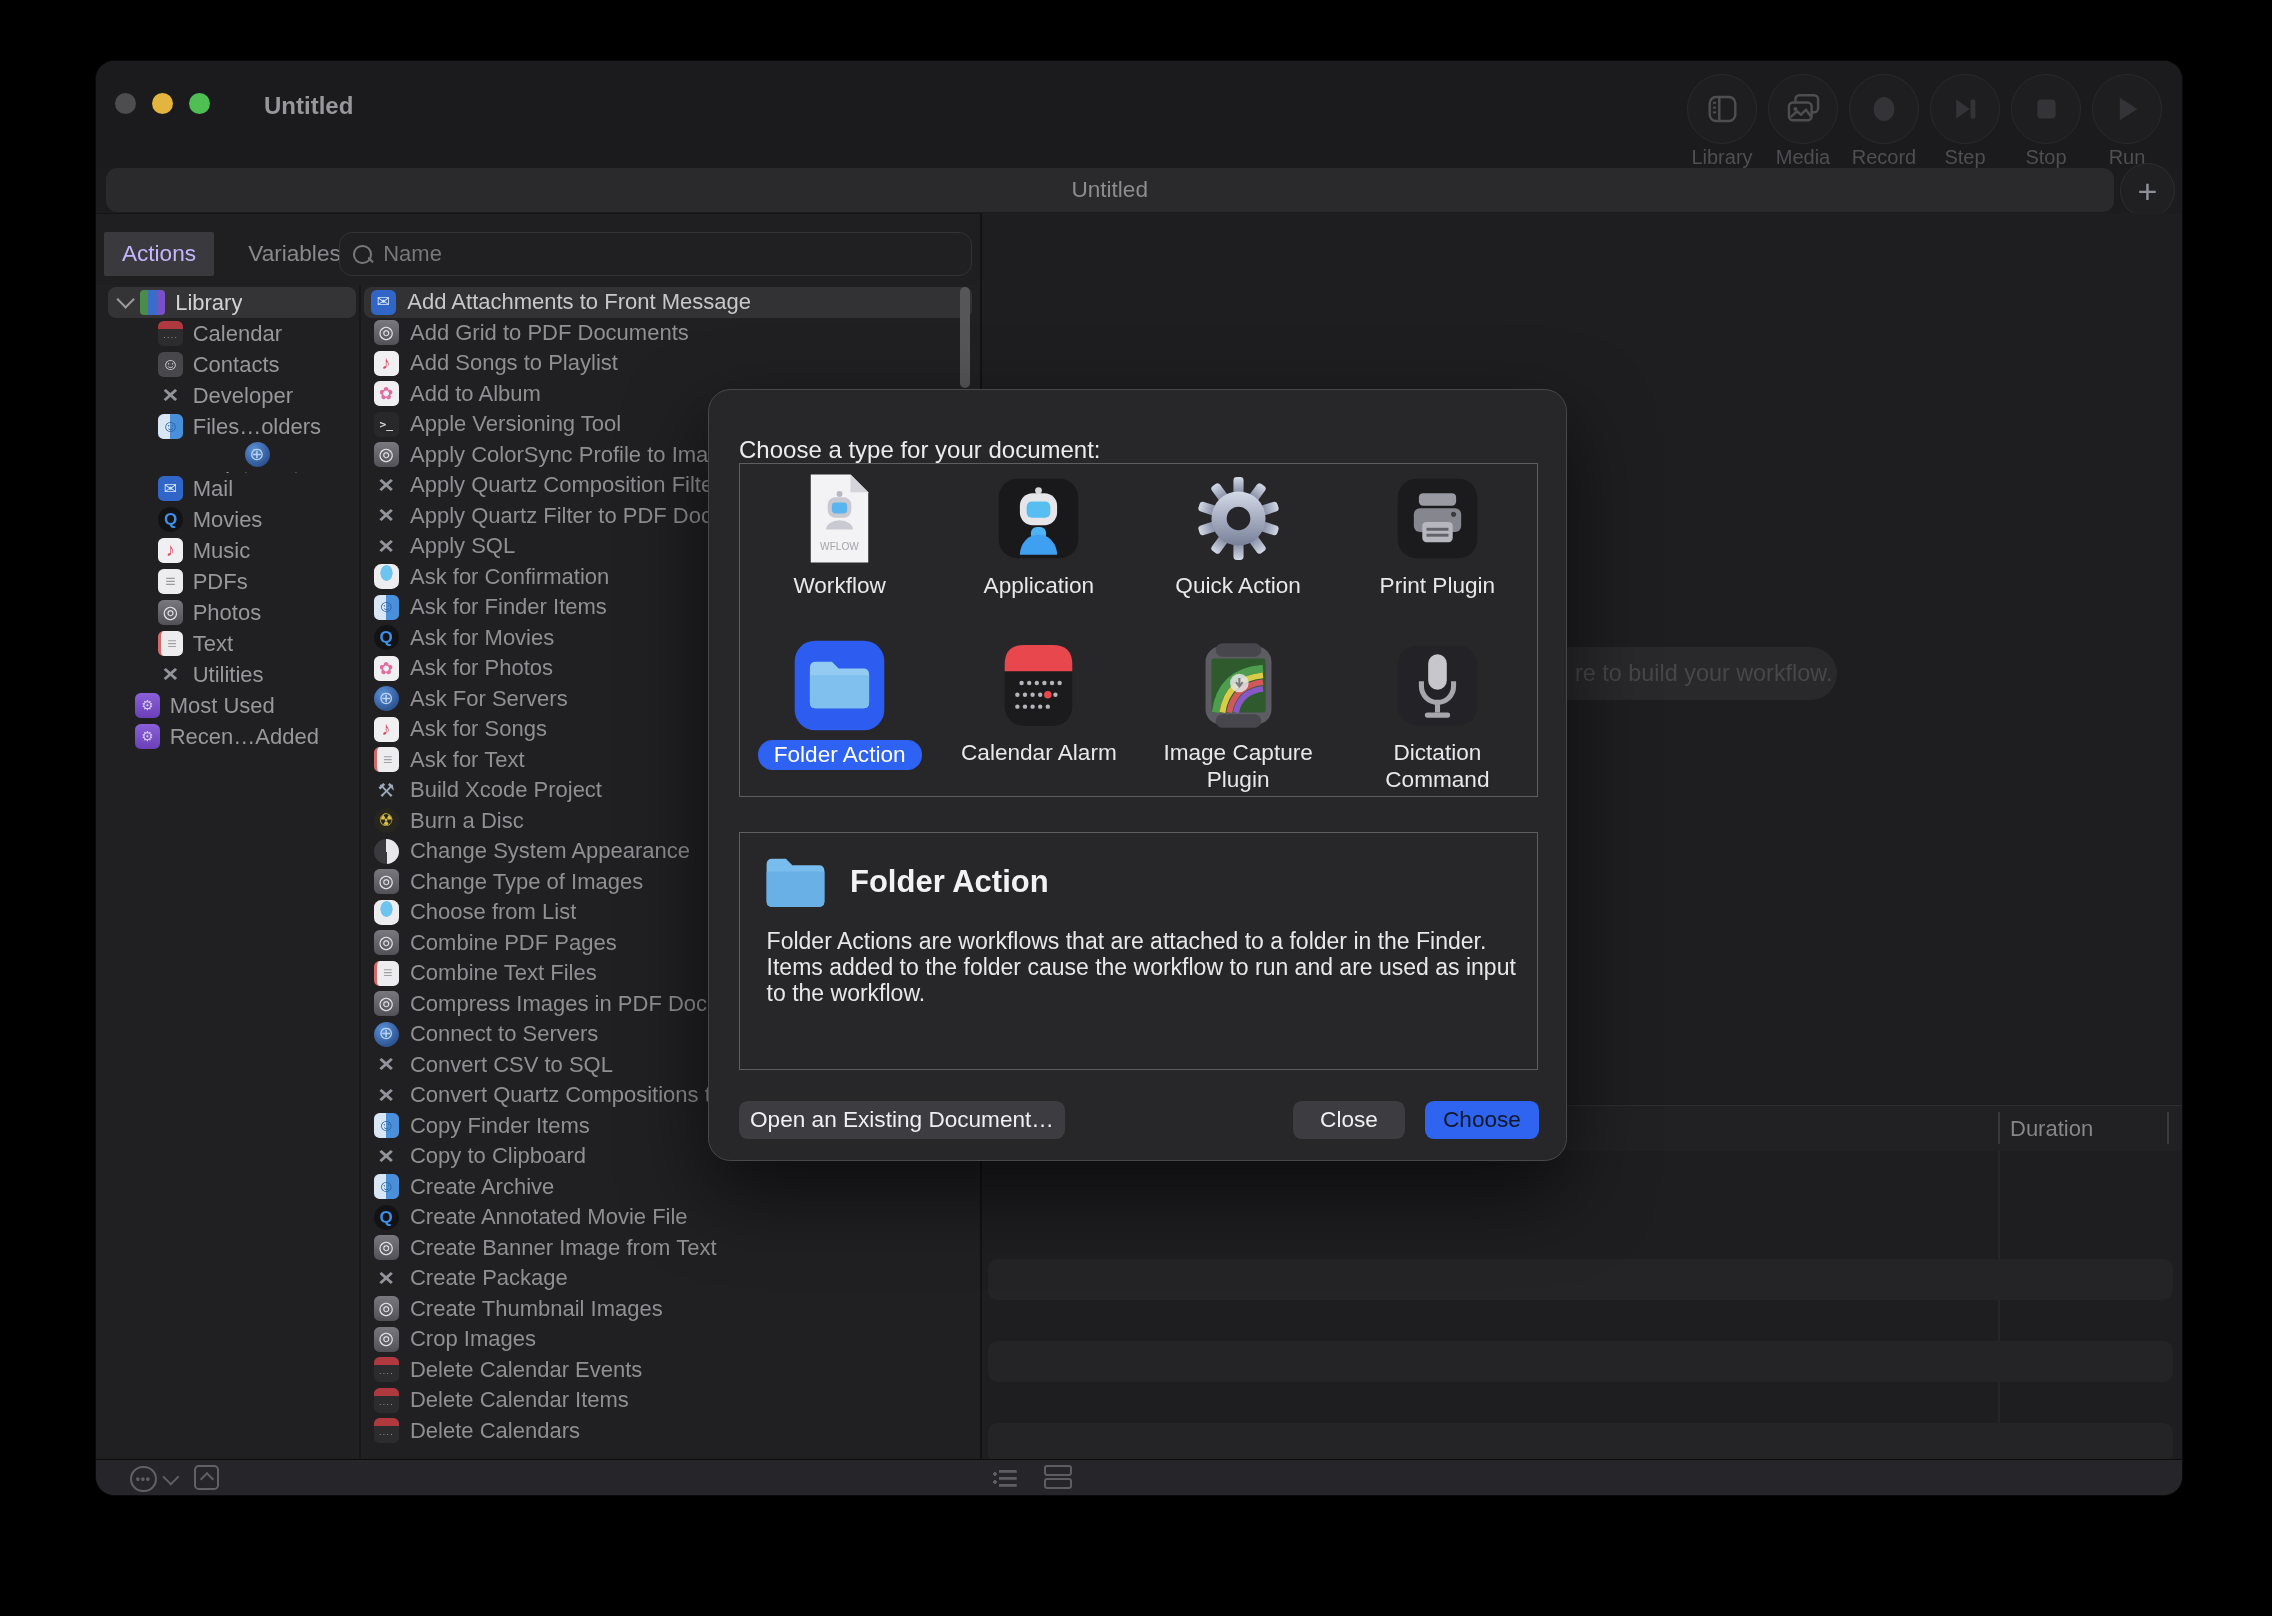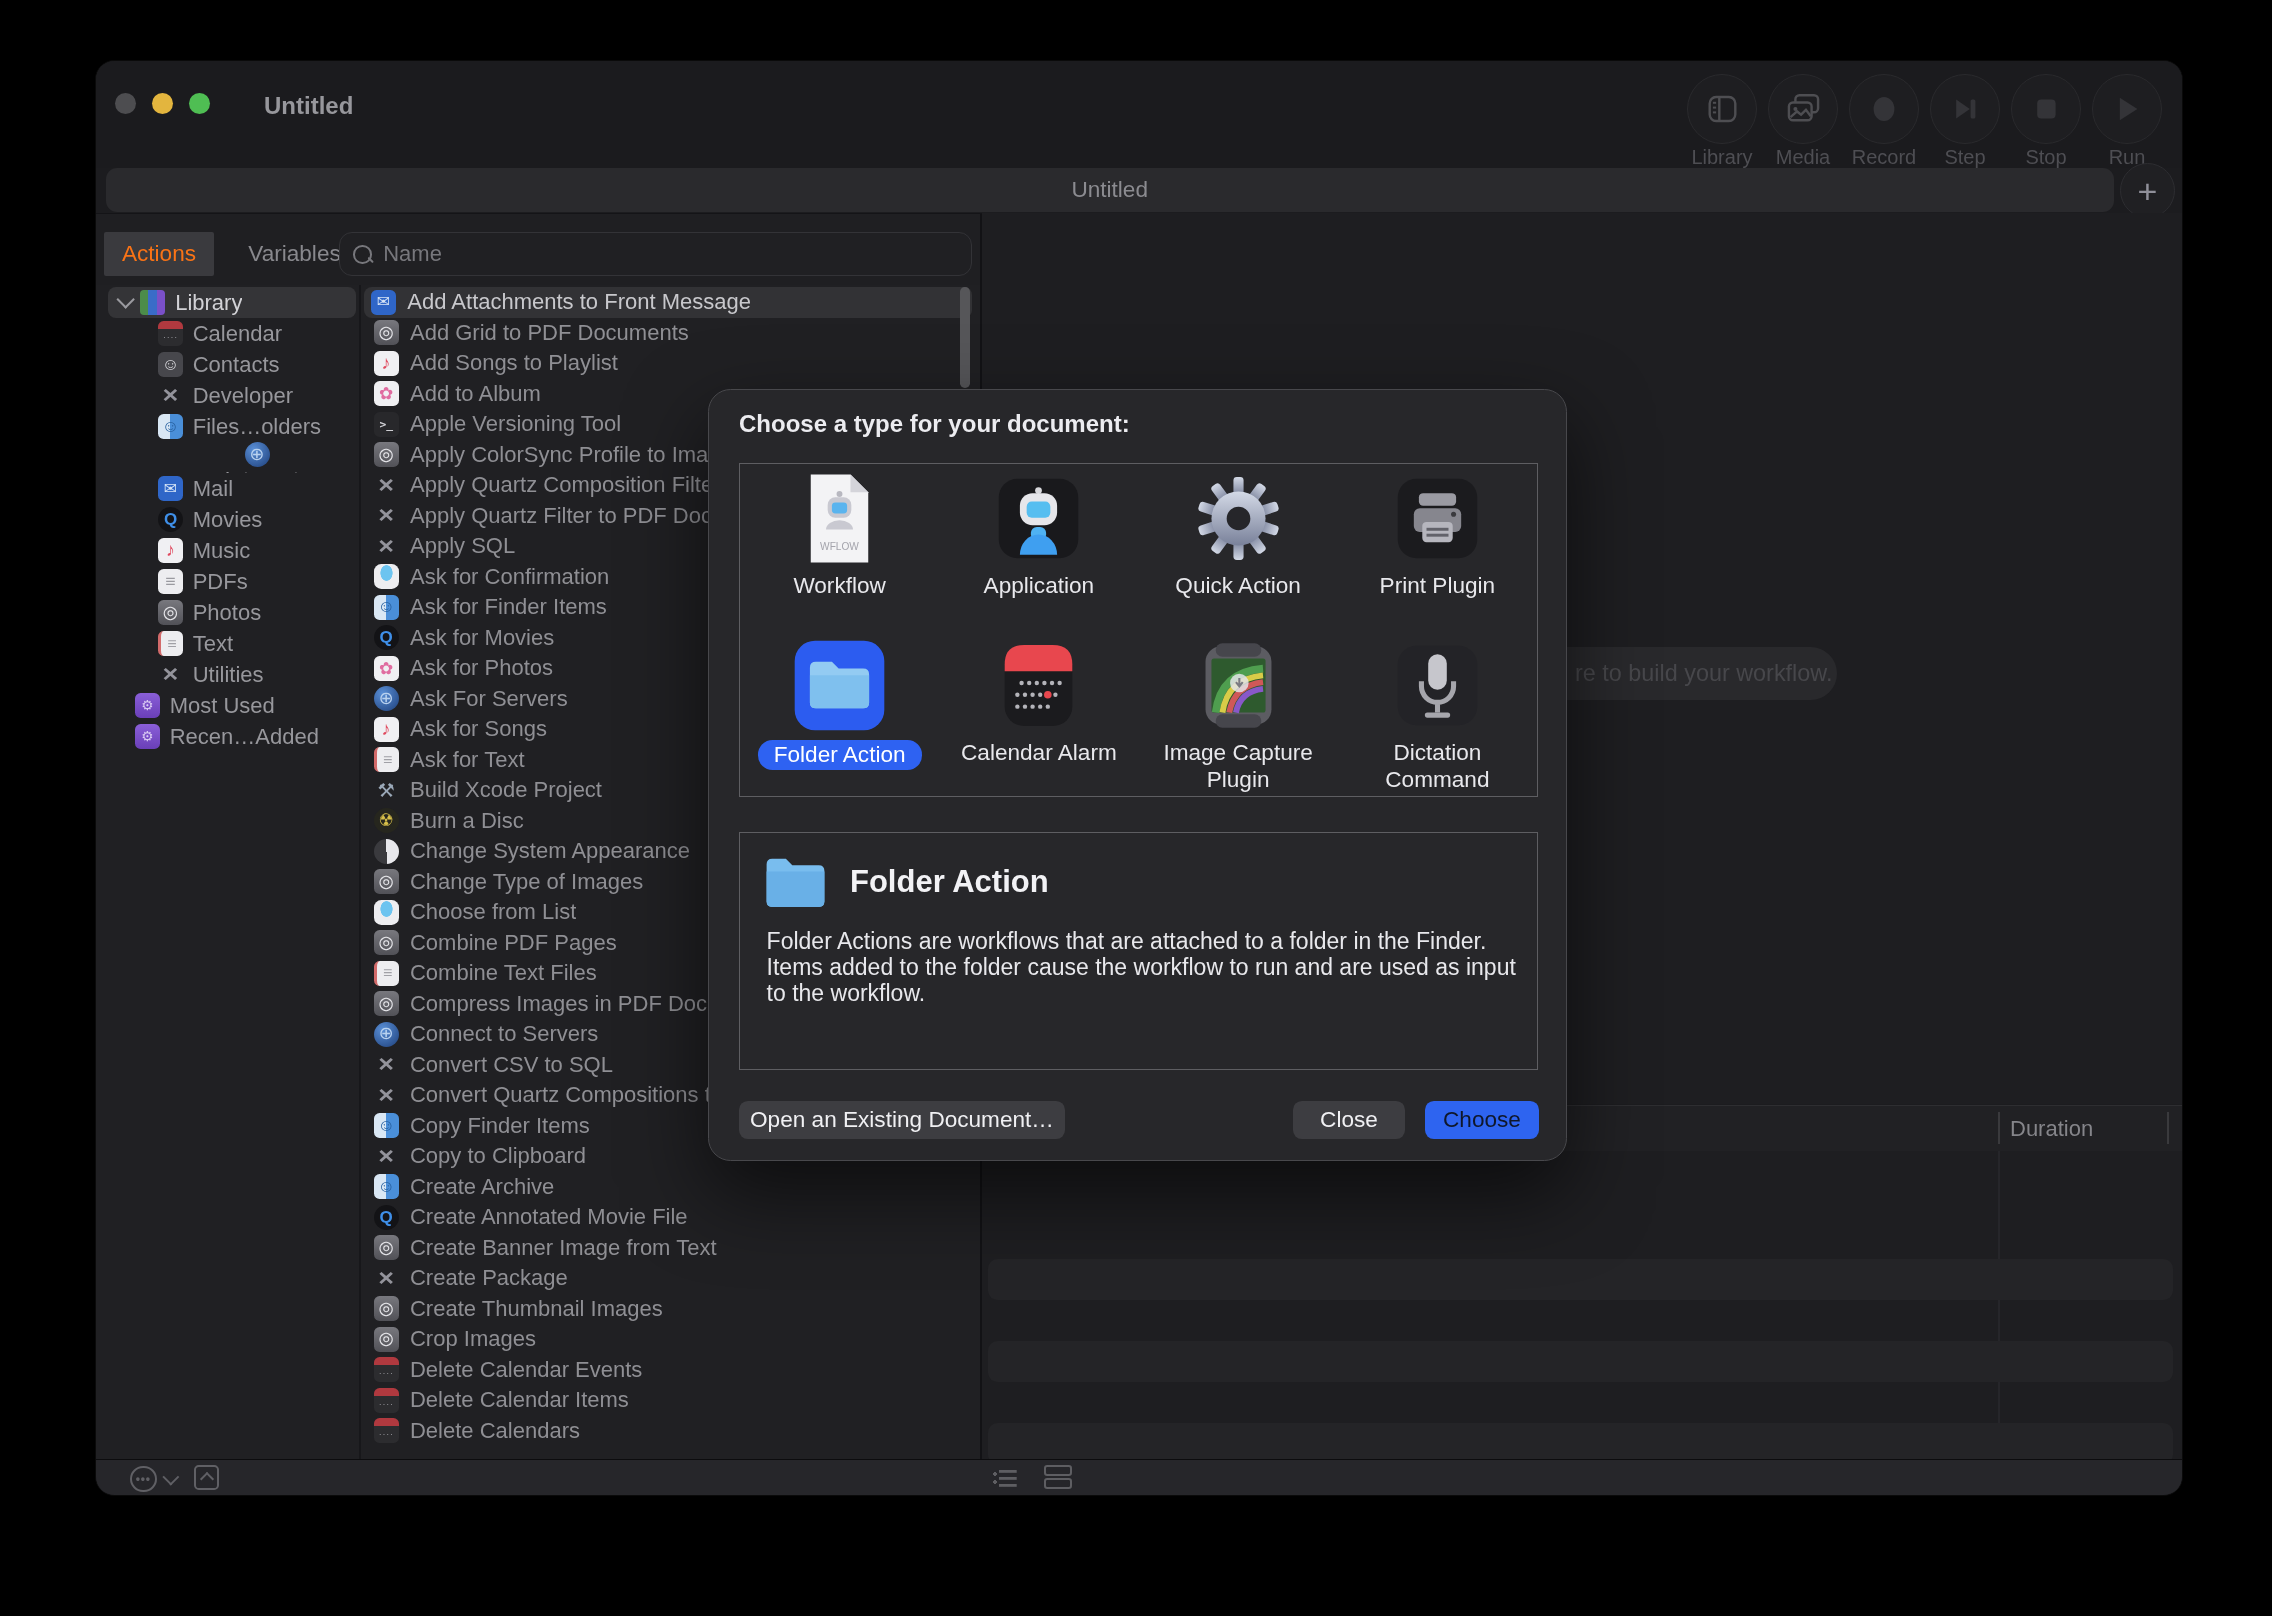--- a/index.html
+++ b/index.html
@@ -26,21 +26,21 @@
   .tabbar-pill{position:absolute;left:9.7px;top:107px;width:2008px;height:44px;background:#2a2a2d;
     border-radius:11.3px;display:flex;align-items:center;justify-content:center;}
   .tabbar-pill .tabname{font-size:22.6px;color:#8b8b90;}
   .plus-btn{position:absolute;left:2024px;top:102px;width:53px;height:53px;border-radius:50%;
     background:#202023;border:0.8px solid #2d2d31;display:flex;align-items:center;justify-content:center;
     color:#90909a;font-size:34px;font-weight:300;line-height:0;}
 
   
   .filter-row{position:absolute;left:0;top:152px;width:884px;height:73px;background:#1f1f22;}
   .seg-pill{position:absolute;left:8px;top:19.3px;width:110px;height:44px;background:#3a3a3e;border-radius:2px;
-    display:flex;align-items:center;justify-content:center;font-size:22.6px;color:#f97316;}
+    display:flex;align-items:center;justify-content:center;font-size:22.6px;color:#c4b5fd;}
   .seg-plain{position:absolute;left:142px;top:19.3px;width:113px;height:44px;display:flex;align-items:center;
     justify-content:center;font-size:22.6px;color:#88888d;}
   .search-field{position:absolute;left:243px;top:19.3px;width:633px;height:44px;background:#202023;
     border:0.8px solid #333337;border-radius:13px;display:flex;align-items:center;padding:0 13px;box-sizing:border-box;}
   .search-glyph{width:14.5px;height:14.5px;border:2.4px solid #77777c;border-radius:50%;position:relative;flex:0 0 auto;}
   .search-glyph::after{content:"";position:absolute;left:12px;top:12px;width:7.3px;height:2.4px;background:#77777c;
     transform:rotate(45deg);border-radius:1.6px;}
   .search-field input{background:transparent;border:none;outline:none;margin-left:9.7px;font-size:22px;
     color:#cfcfd4;width:100%;font-family:inherit;}
   .search-field input::placeholder{color:#77777c;}
@@ -139,21 +139,21 @@
   .bb-stack-icon{position:absolute;left:948px;top:4.8px;width:27px;height:26px;}
   .bb-stack-icon::before,.bb-stack-icon::after{content:"";position:absolute;left:0;width:24px;height:7.3px;
     border:2px solid #5e5e62;border-radius:3.2px;}
   .bb-stack-icon::before{top:0;}
   .bb-stack-icon::after{top:13px;}
 
   
   .dialog{position:absolute;left:612px;top:328px;width:859px;height:772px;background:#27272a;
     border-radius:22.6px;border:0.8px solid #48484c;box-sizing:border-box;
     box-shadow:0 32px 81px rgba(0,0,0,.6);z-index:50;}
-  .dlg-title{position:absolute;left:30px;top:20px;font-size:24px;font-weight:bold;color:#ececf0;}
+  .dlg-title{position:absolute;left:30px;top:46px;font-size:24px;font-weight:normal;color:#ececf0;}
   .type-grid{position:absolute;left:30px;top:73px;width:799px;height:334px;border:0.8px solid #5e5e62;
     box-sizing:border-box;display:grid;grid-template-columns:repeat(4,1fr);grid-template-rows:167px 167px;}
   .type-cell{display:flex;flex-direction:column;align-items:center;padding-top:8px;box-sizing:border-box;}
   .type-icon{width:93px;height:93px;display:flex;align-items:center;justify-content:center;}
   .type-icon svg{width:93px;height:93px;}
   .type-label{margin-top:8px;font-size:22.6px;color:#e8e8ec;text-align:center;line-height:26.6px;max-width:185px;}
   .type-label.pill-sel{background:#2e62f2;border-radius:14.5px;padding:1.6px 16px;color:#fff;}
 
   .desc-box{position:absolute;left:30px;top:442px;width:799px;height:238px;border:0.8px solid #5e5e62;box-sizing:border-box;}
   .desc-folder{position:absolute;left:25px;top:22.6px;}

